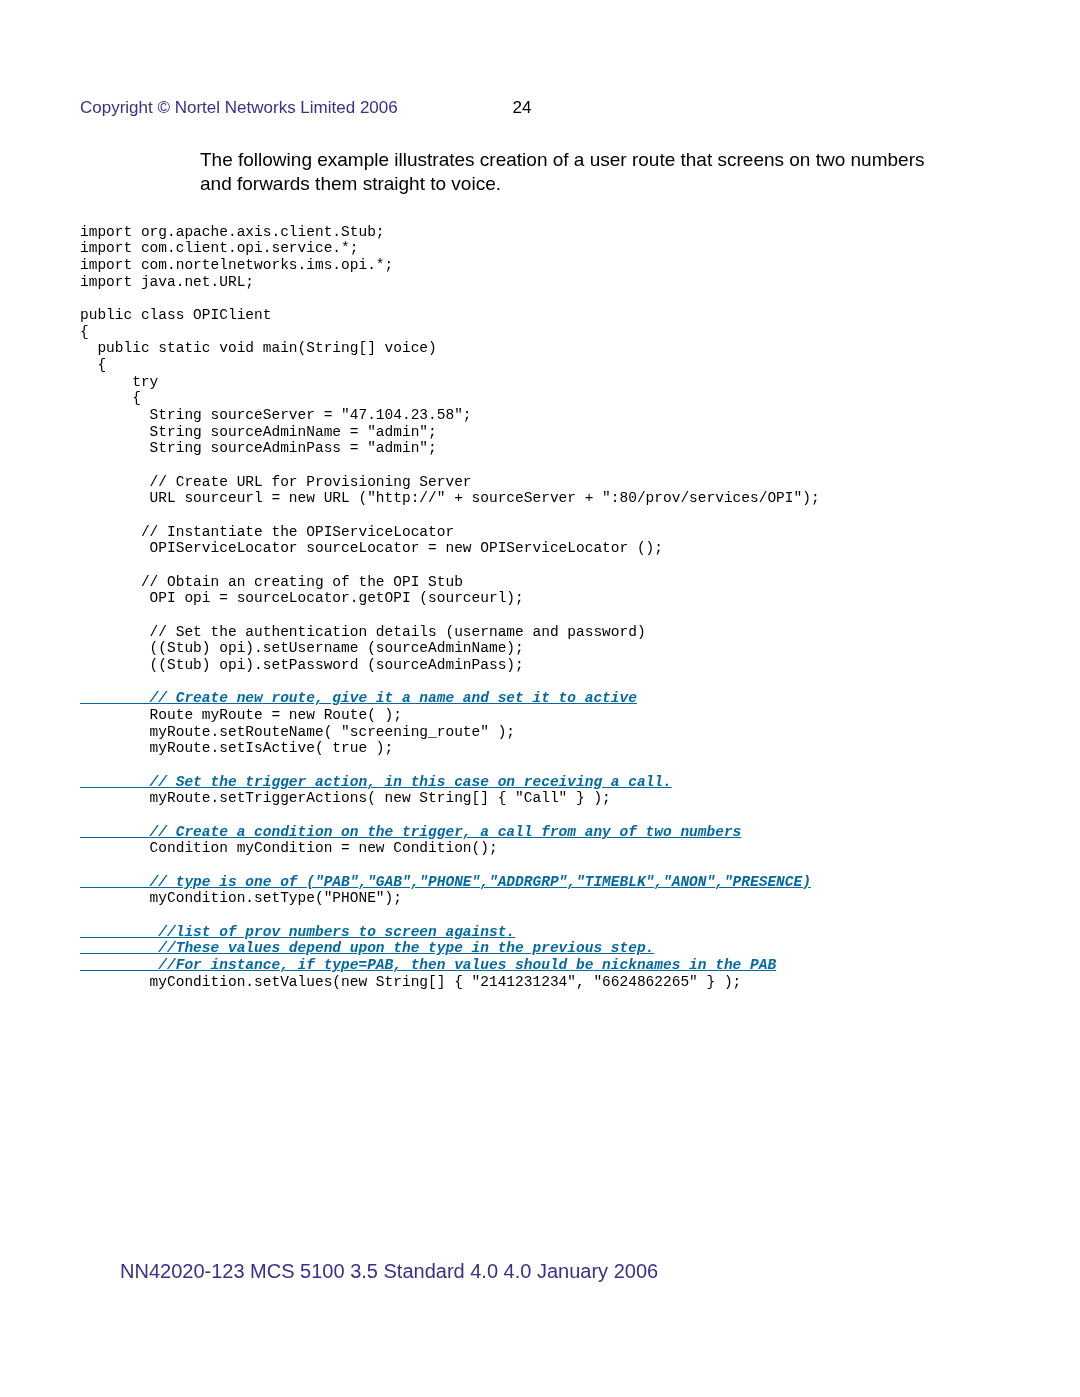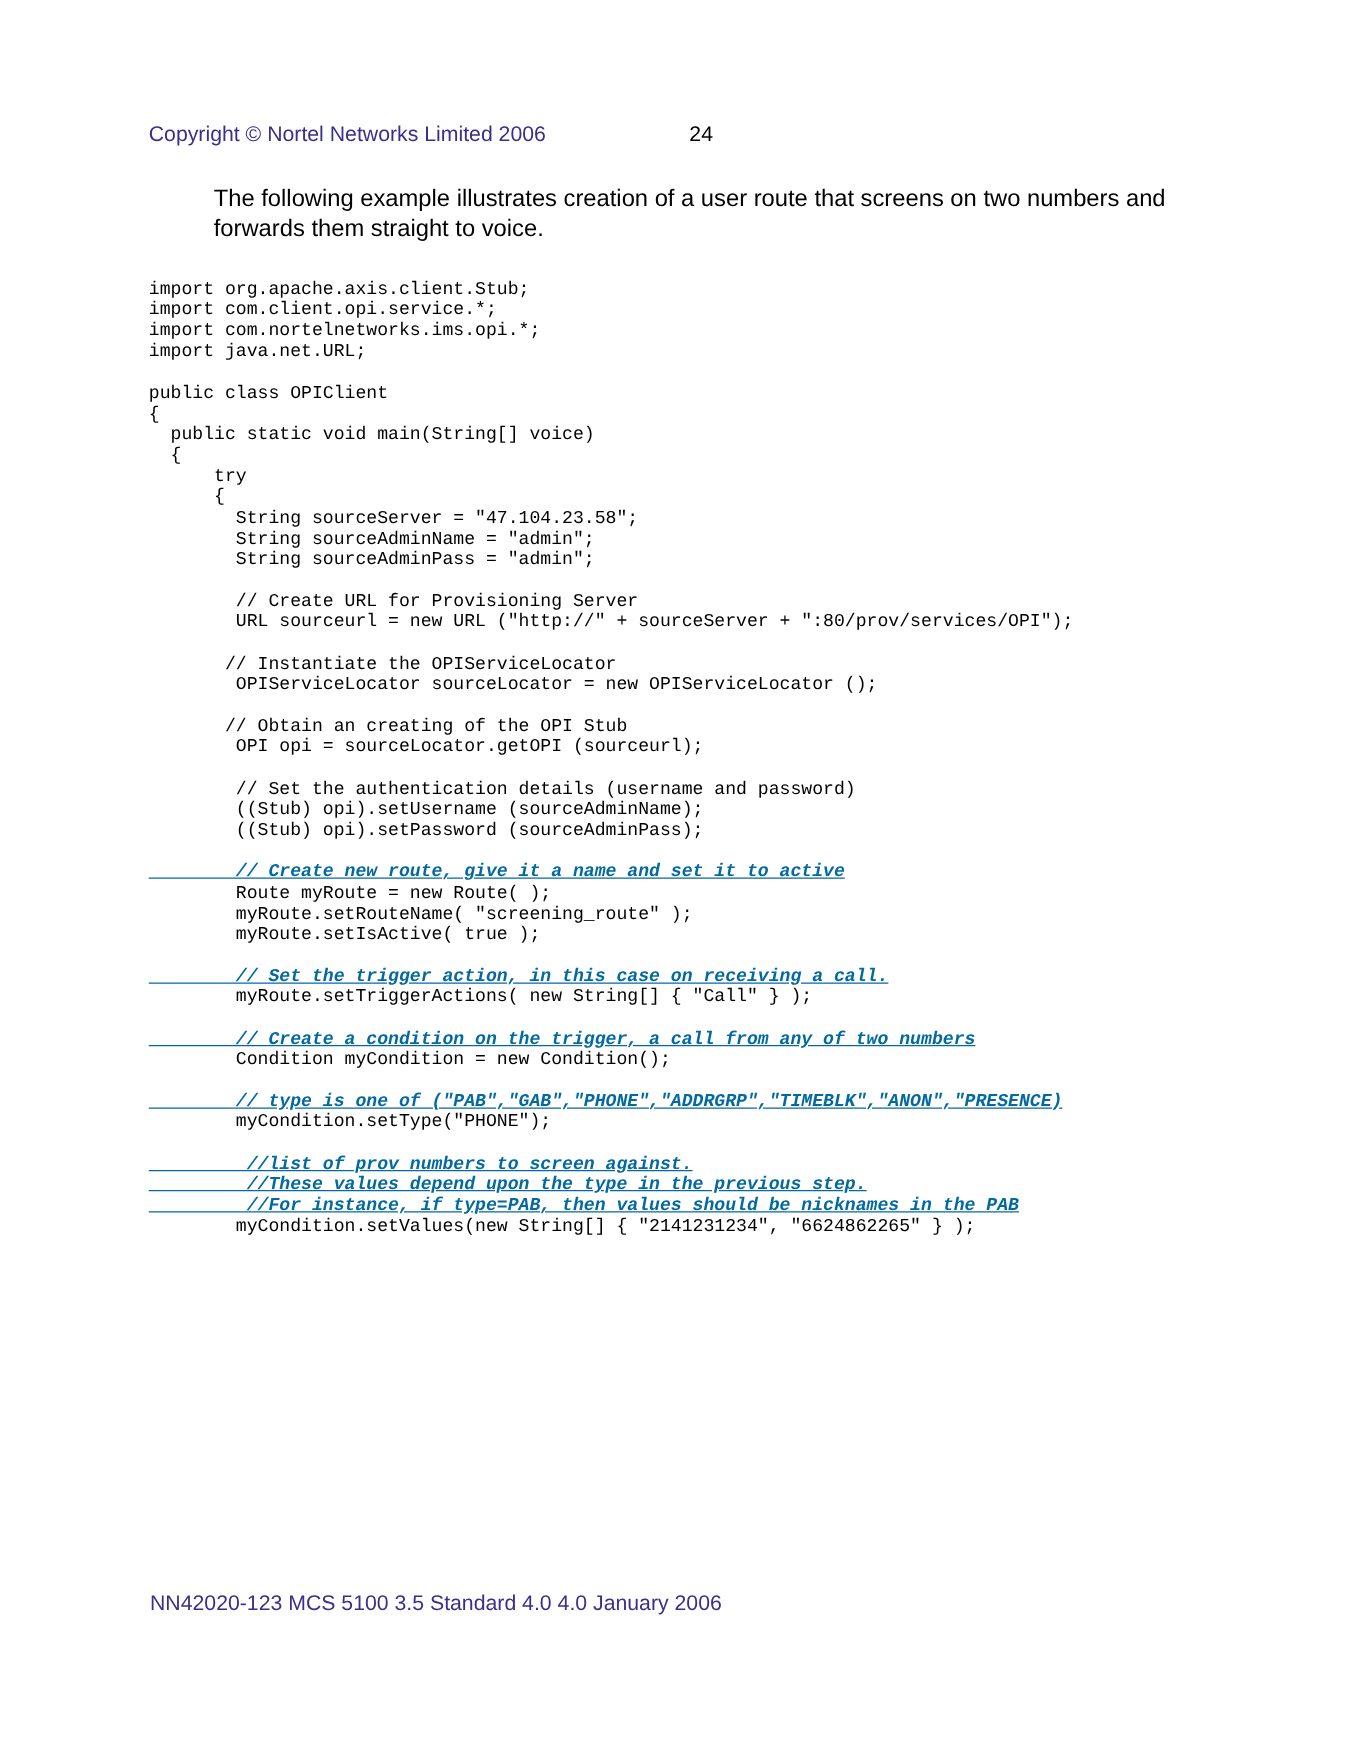--- a/index.html
+++ b/index.html
@@ -5,21 +5,21 @@
   body {
     margin: 0;
     padding: 0;
     background: #ffffff;
     font-family: Arial, Helvetica, sans-serif;
     width: 1080px;
     height: 1397px;
     position: relative;
   }
   .page {
-    padding: 98px 120px 0 119px;
+    padding: 98px 120px 0 80px;
     box-sizing: border-box;
   }
   .header-line {
     color: #3a2f8a;
     font-size: 17px;
     margin-bottom: 30px;
   }
   .header-copy {
     display: inline-block;
   }
@@ -31,21 +31,21 @@
   .section-heading {
     font-weight: bold;
     font-size: 19px;
     color: #000;
     margin-left: 60px;
     margin-bottom: 6px;
   }
   .section-body {
     font-size: 19px;
     color: #000;
-    margin-left: 52px;
+    margin-left: 120px;
     margin-right: 0;
     line-height: 1.25;
     margin-bottom: 28px;
   }
   .code-block {
     font-family: "Courier New", Courier, monospace;
     font-size: 14.5px;
     line-height: 1.15;
     white-space: pre;
     color: #000;
@@ -57,23 +57,23 @@
     font-weight: bold;
     text-decoration: underline;
   }
   .code-block .bold {
     font-weight: normal;
     margin-top: 11px;
   }
   .footer {
     position: absolute;
     left: 120px;
-    bottom: 104px;
+    bottom: 114px;
     color: #3a2f8a;
-    font-size: 17px;
+    font-size: 20px;
   }
 </style>
 </head>
 <body>
 
 <div class="page">
 
   <div class="header-line">
     <span class="header-copy">Copyright © Nortel Networks Limited 2006</span>
     <span class="header-pagenum">24</span>

